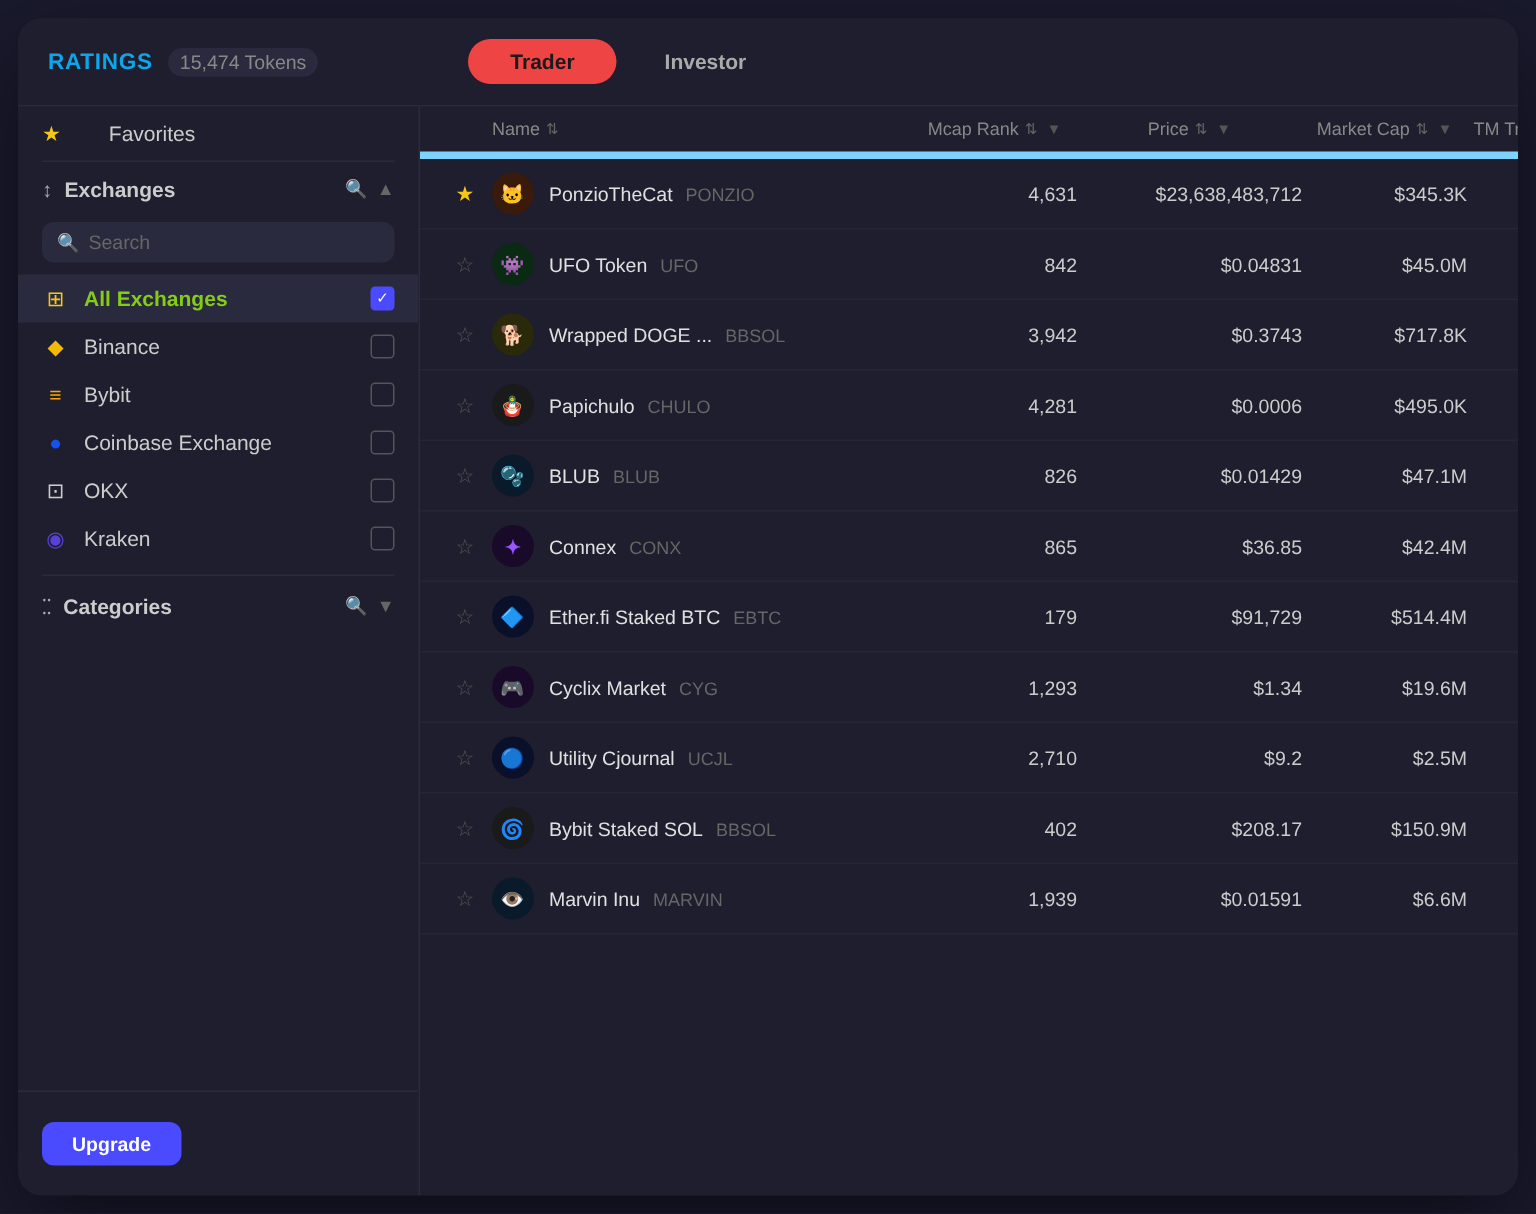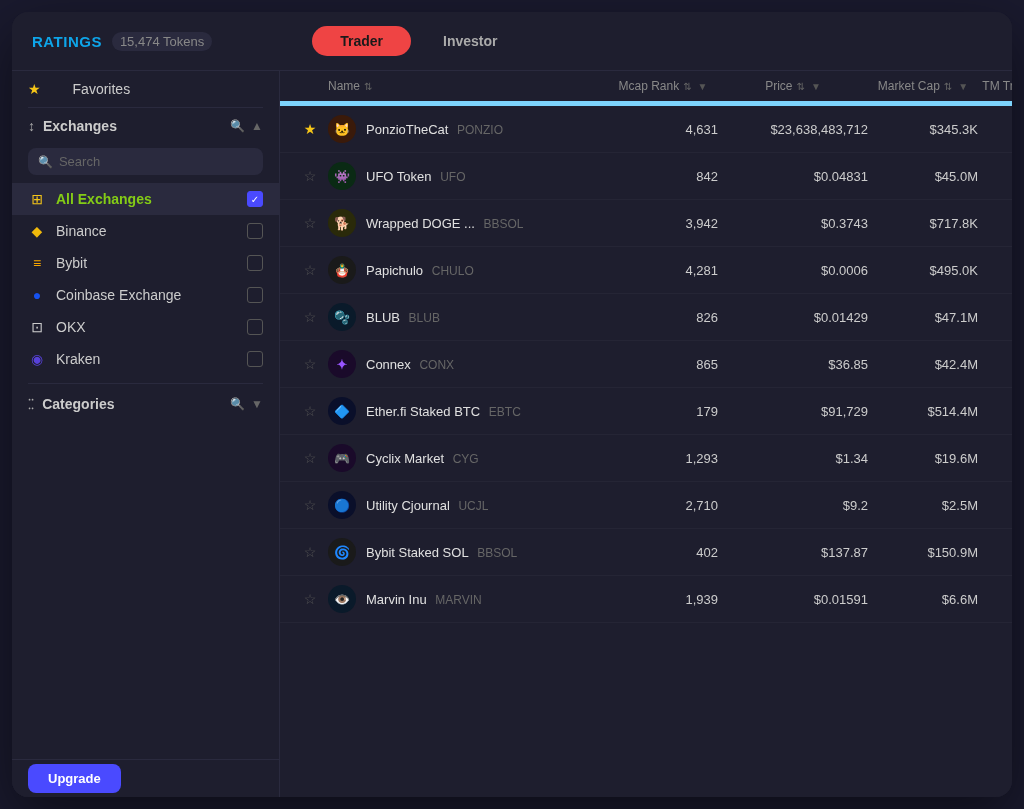--- a/index.html
+++ b/index.html
@@ -260,21 +260,21 @@
     .token-name { color: #e0e0e0; font-size: 13px; font-weight: 500; }
     .token-symbol { color: #666; font-size: 12px; margin-left: 5px; }
     
     .table-body::-webkit-scrollbar { width: 5px; }
     .table-body::-webkit-scrollbar-track { background: transparent; }
     .table-body::-webkit-scrollbar-thumb { background: #3a3a4a; border-radius: 3px; }
     .sidebar::-webkit-scrollbar { width: 3px; }
     .sidebar::-webkit-scrollbar-thumb { background: #3a3a4a; }
     
     .bottom-bar {
-      padding: 4px 16px;
+      padding: 20px 16px;
       background: #1e1e2e;
       border-top: 1px solid #2a2a3e;
       display: flex;
       align-items: center;
     }
     .bottom-btn {
       background: #4a4aff;
       color: white;
       border: none;
       border-radius: 8px;
@@ -557,21 +557,21 @@
       <span class="star ">☆</span>
     </div>
     <div class="cell token-cell">
       <div class="token-logo" style="background:#1a1a1a;color:#aaa;">🌀</div>
       <span>
         <span class="token-name">Bybit Staked SOL</span>
         <span class="token-symbol">BBSOL</span>
       </span>
     </div>
     <div class="cell right">402</div>
-    <div class="cell right">$137.87</div>
+    <div class="cell right">$208.17</div>
     <div class="cell right">$150.9M</div>
     <div class="cell right green">94.84%</div>
   </div>
           <div class="table-row">
     <div class="cell star-cell">
       <span class="star ">☆</span>
     </div>
     <div class="cell token-cell">
       <div class="token-logo" style="background:#0a1a2a;color:#33aaff;">👁️</div>
       <span>

